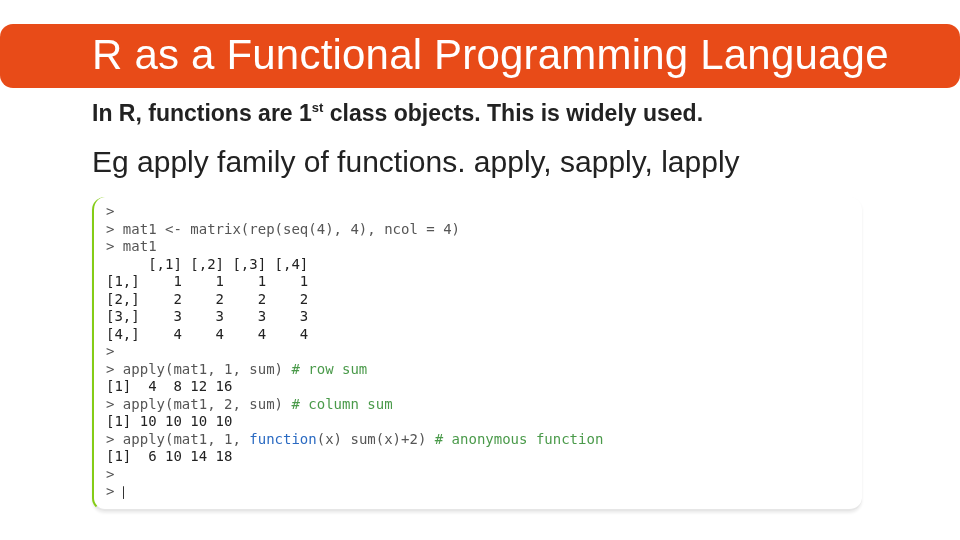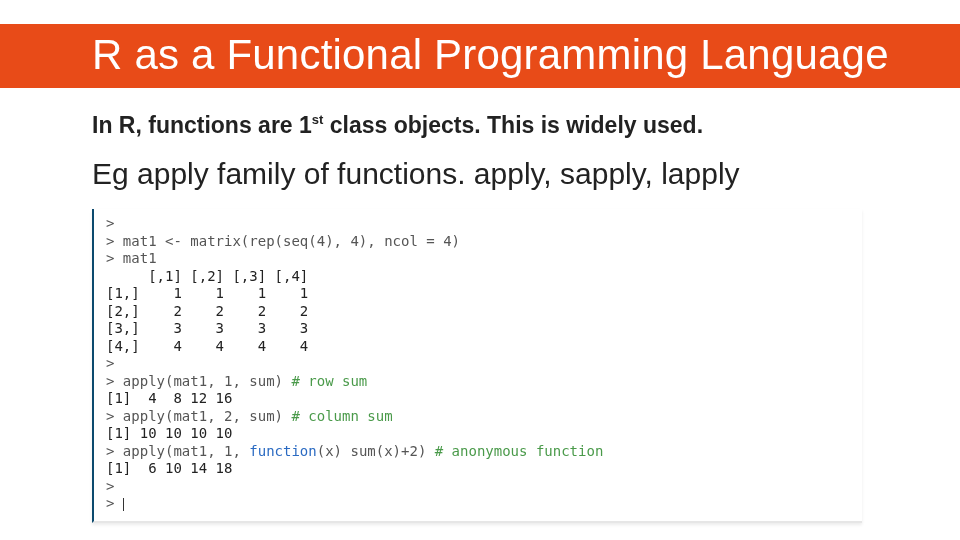--- a/index.html
+++ b/index.html
@@ -1,15 +1,15 @@
 <!DOCTYPE html>
 <html><head>
 <meta charset="utf-8">
 <style>
-  * { box-sizing: border-box; }
+  * { box-sizing: border-box; border-radius: 13px; }
   body {
     margin: 0;
     width: 960px;
     height: 540px;
     background: #fff;
     font-family: "Segoe UI", "Segoe UI Light", Arial, sans-serif;
     overflow: hidden;
   }
   .header-bar {
     background: #E84B18;
@@ -22,38 +22,38 @@
     color: #fff;
     font-weight: 300;
     font-size: 42px;
     letter-spacing: 0.2px;
     line-height: 58px;
   }
   .content {
     padding: 8px 60px 0 92px;
   }
   .subhead {
-    margin: 16px 0 14px 0;
+    margin: 4px 0 14px 0;
     font-weight: 700;
     font-size: 23px;
     color: #222;
   }
   .subhead sup {
     font-size: 13px;
   }
   .body-line {
     margin: 0 0 14px 0;
     font-weight: 400;
     font-size: 30px;
     color: #222;
     line-height: 1.4;
   }
   .code-panel {
     background: #fff;
-    border-left: 2px solid #0c4a6e;
+    border-left: 2px solid #84cc16;
     border-bottom: 2px solid #e6e6e6;
     box-shadow: 0 2px 3px rgba(0,0,0,0.08);
     padding: 6px 12px 8px 12px;
     width: 770px;
   }
   .code-panel pre {
     margin: 0;
     font-family: "Consolas", "Lucida Console", monospace;
     font-size: 14px;
     line-height: 1.25;

